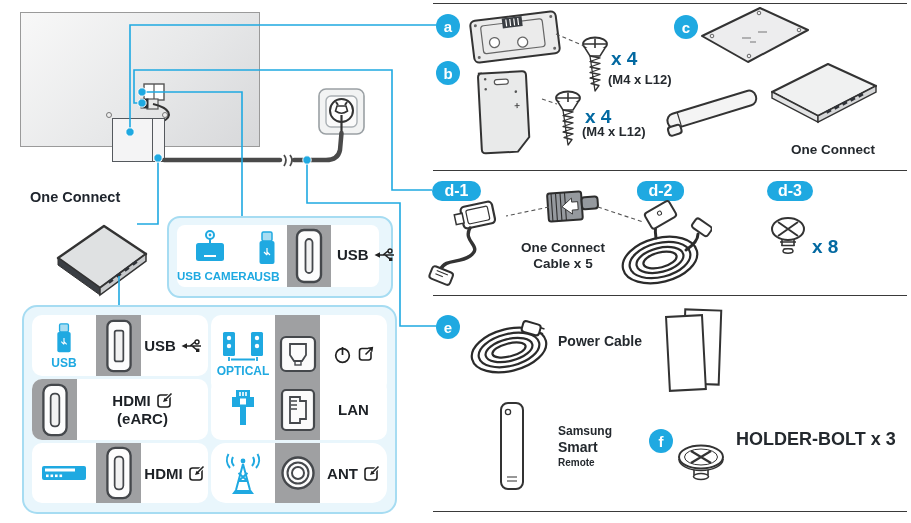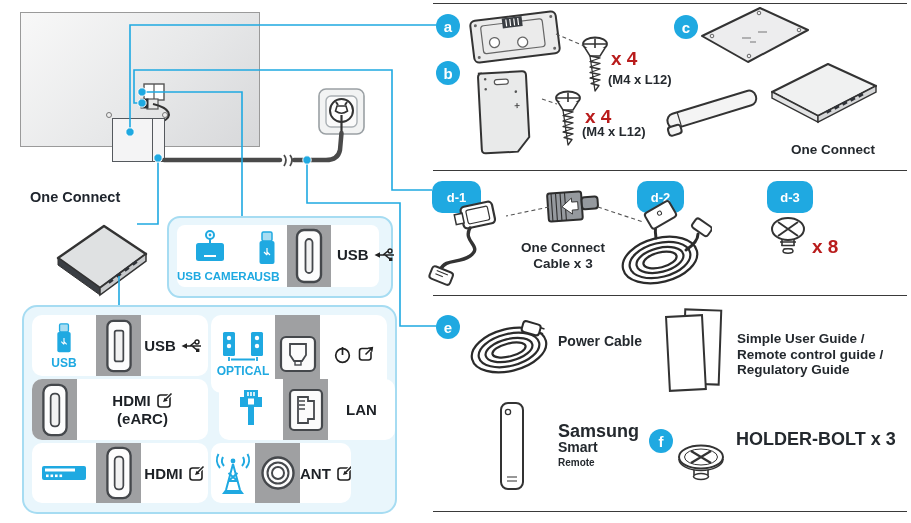--- a/index.html
+++ b/index.html
@@ -9,30 +9,30 @@
     --strip:#9fa0a2;
     --ink:#1d2126;
   }
   html,body{margin:0;padding:0;background:#fff;}
   body{font-family:"Liberation Sans",sans-serif;color:var(--ink);}
   #stage{position:relative;width:911px;height:523px;overflow:hidden;background:#fff;}
   .abs{position:absolute;}
   .sep{position:absolute;height:0;border-top:1.4px solid #3a3a3a;}
   .badge{position:absolute;width:24px;height:24px;border-radius:50%;background:var(--accent);
          color:#fff;font-weight:bold;font-size:15px;display:flex;align-items:center;justify-content:center;line-height:1;}
-  .pill{position:absolute;height:32px;border-radius:10px;background:var(--accent);color:#fff;
-        font-weight:bold;font-size:13px;display:flex;align-items:center;justify-content:center;line-height:1;}
+  .pill{position:absolute;height:20px;border-radius:10px;background:var(--accent);color:#fff;
+        font-weight:bold;font-size:16px;display:flex;align-items:center;justify-content:center;line-height:1;}
   .panel{position:absolute;background:var(--panel-bg);border:2px solid var(--panel-border);border-radius:13px;}
   .cell{position:absolute;background:#fff;border-radius:10px;display:flex;align-items:stretch;overflow:hidden;}
   .iconzone{width:64px;display:flex;flex-direction:column;align-items:center;justify-content:center;gap:2px;}
   .strip{width:45px;background:var(--strip);display:flex;align-items:center;justify-content:center;flex:none;}
   .labelzone{flex:1;display:flex;flex-direction:column;align-items:center;justify-content:center;gap:1px;}
   .portlabel{font-size:15px;font-weight:700;color:var(--ink);display:flex;align-items:center;gap:5px;white-space:nowrap;}
   .bluelabel{font-size:12px;font-weight:700;color:var(--accent);white-space:nowrap;line-height:1;}
-  .qty{font-size:19px;font-weight:600;color:#b91c1c;}
+  .qty{font-size:19px;font-weight:600;color:#0369a1;}
   .spec{font-size:13px;font-weight:600;color:#24292e;}
   .itemtext{font-size:13.5px;font-weight:600;color:#24292e;line-height:15.5px;}
   .tv{background:linear-gradient(135deg,#f8f8f8 0%,#e7e8e9 55%,#d7d8da 100%);border:1px solid #9a9a9a;}
   .tvdot{position:absolute;width:4px;height:4px;border:1px solid #777;border-radius:50%;background:#eee;}
   svg{display:block;}
 </style>
 </head>
 <body>
 
 <div id="stage">
@@ -207,21 +207,21 @@
             <path d="M15.5,1.5 L9.5,7.5" stroke="#222" stroke-width="1.6"></path>
             <polygon points="7,10 11.8,8.8 8.6,5.8" fill="#222"></polygon>
           </svg>
         </div>
         <div class="portlabel">
           <span>(eARC)</span>
         </div>
       </div>
     </div>
 
-    <div class="cell" style="left:187px;top:72px;width:176px;height:61px;margin-left:8px;">
+    <div class="cell" style="left:187px;top:72px;width:176px;height:61px;">
       <div class="iconzone">
         <svg width="30" height="42" viewBox="0 0 30 42">
           <path d="M8,1 h14 v7 h4 v10 h-22 v-10 h4 z" fill="var(--accent)"></path>
           <g stroke="#fff" stroke-width="1.6">
               <path d="M12,3 v4 M15,3 v4 M18,3 v4"></path>
             </g>
           <rect x="12" y="9.5" width="6" height="6" fill="#fff"></rect>
           <rect x="12" y="18" width="6" height="18" fill="var(--accent)"></rect>
         </svg>
       </div>
@@ -266,21 +266,21 @@
           <svg width="17" height="17" viewBox="0 0 17 17">
             <rect x="2" y="3" width="12" height="12" rx="2.5" fill="none" stroke="#222" stroke-width="1.6"></rect>
             <path d="M15.5,1.5 L8.5,8.5" stroke="#fff" stroke-width="3.6"></path>
             <path d="M15.5,1.5 L9.5,7.5" stroke="#222" stroke-width="1.6"></path>
             <polygon points="7,10 11.8,8.8 8.6,5.8" fill="#222"></polygon>
           </svg>
         </div>
       </div>
     </div>
 
-    <div class="cell" style="left:187px;top:136px;width:140px;height:60px;">
+    <div class="cell" style="left:187px;top:136px;width:176px;height:60px;border-radius:15px;">
       <div class="iconzone">
         <svg width="44" height="44" viewBox="0 0 44 44">
           <g stroke="var(--accent)" stroke-width="2" fill="none">
             <path d="M15,39 L22,13 M29,39 L22,13"></path>
             <path d="M17.5,30 H26.5 M17.5,30 L26.5,22 M26.5,30 L17.5,22"></path>
             <path d="M13,15 a8,8 0 0 1 -1,-9 M9,17 a12,12 0 0 1 -1.5,-14"></path>
             <path d="M31,15 a8,8 0 0 0 1,-9 M35,17 a12,12 0 0 0 1.5,-14"></path>
           </g>
           <circle cx="22" cy="10" r="2.4" fill="var(--accent)"></circle>
           <path d="M14,39 h16 l3,4 h-22 z" fill="var(--accent)"></path>
@@ -309,21 +309,21 @@
 
   <div class="sep" style="left:433px;top:3px;width:474px;"></div>
   <div class="sep" style="left:433px;top:170px;width:474px;"></div>
   <div class="sep" style="left:433px;top:295px;width:474px;"></div>
   <div class="sep" style="left:433px;top:511px;width:474px;"></div>
 
   <div class="badge" style="left:436px;top:14px;">a</div>
   <div class="badge" style="left:436px;top:61px;">b</div>
   <div class="badge" style="left:674px;top:15px;">c</div>
   <div class="pill" style="left:432px;top:181px;width:49px;">d-1</div>
-  <div class="pill" style="left:637px;top:181px;width:47px;">d-2</div>
+  <div class="pill" style="left:637px;top:181px;width:47px;border-radius:9px;">d-2</div>
   <div class="pill" style="left:767px;top:181px;width:46px;">d-3</div>
   <div class="badge" style="left:436px;top:315px;">e</div>
   <div class="badge" style="left:649px;top:429px;">f</div>
 
   <svg class="abs" style="left:464px;top:4px;" width="102" height="66" viewBox="0 0 102 66">
     <g transform="rotate(-7 51 33)">
       <rect x="8" y="12" width="86" height="42" rx="5" fill="#ebebeb" stroke="#333" stroke-width="2"></rect>
       <rect x="18" y="18" width="62" height="28" rx="3" fill="none" stroke="#666" stroke-width="1.2"></rect>
       <rect x="40" y="13" width="20" height="10" fill="#3a3e43"></rect>
       <g stroke="#fff" stroke-width="1.2">
@@ -420,21 +420,21 @@
       <rect x="10" y="14" width="34" height="28" rx="2.5" fill="#95999e" stroke="#2d2d2d" stroke-width="2"></rect>
       <g stroke="#2d2d2d" stroke-width="1.1">
           <path d="M14,14 V42 M18.5,14 V42 M23,14 V42 M27.5,14 V42"></path>
         </g>
       <rect x="44" y="20" width="16" height="12" rx="3" fill="#95999e" stroke="#2d2d2d" stroke-width="2"></rect>
       <path d="M40,24 V32 H34 V36 L24,28 L34,20 V24 Z" fill="#fff" stroke="#2d2d2d" stroke-width="0.9"></path>
     </g>
   </svg>
   <div class="abs" style="left:510px;top:240px;width:106px;text-align:center;">
     <div class="itemtext">One Connect</div>
-    <div class="itemtext">Cable x 3</div>
+    <div class="itemtext">Cable x 5</div>
   </div>
 
   <svg class="abs" style="left:612px;top:198px;" width="100" height="98" viewBox="0 0 100 98">
     <g fill="none" stroke="#2b2b2b" stroke-width="2.2">
       <ellipse cx="48" cy="62" rx="38" ry="22" transform="rotate(-14 48 62)"></ellipse>
       <ellipse cx="48" cy="62" rx="31" ry="17" transform="rotate(-14 48 62)"></ellipse>
       <ellipse cx="48" cy="62" rx="24" ry="12" transform="rotate(-14 48 62)"></ellipse>
       <ellipse cx="48" cy="62" rx="17" ry="7.5" transform="rotate(-14 48 62)"></ellipse>
     </g>
     <path d="M44,40 q-2,-12 2,-18 M74,52 q12,-8 12,-16" fill="none" stroke="#2b2b2b" stroke-width="3" stroke-linecap="round"></path>
@@ -471,33 +471,28 @@
   <div class="abs itemtext" style="left:558px;top:334px;font-size:14px;">Power Cable</div>
 
   <svg class="abs" style="left:660px;top:306px;" width="66" height="90" viewBox="0 0 66 90">
     <g transform="rotate(2 42 40)">
         <rect x="24" y="4" width="36" height="74" fill="#fff" stroke="#333" stroke-width="2"></rect>
       </g>
     <g transform="rotate(-3 26 48)">
         <rect x="8" y="10" width="36" height="74" fill="#fff" stroke="#333" stroke-width="2"></rect>
       </g>
   </svg>
-  <div class="abs" style="left:737px;top:331px;">
-    <div class="itemtext">Simple User Guide /</div>
-    <div class="itemtext">Remote control guide /</div>
-    <div class="itemtext">Regulatory Guide</div>
-  </div>
 
   <svg class="abs" style="left:498px;top:400px;" width="28" height="92" viewBox="0 0 28 92">
     <rect x="3" y="3" width="22" height="86" rx="7" fill="#fff" stroke="#333" stroke-width="2"></rect>
     <circle cx="10" cy="12" r="2.6" fill="none" stroke="#333" stroke-width="1.3"></circle>
     <path d="M9,77 h10 M9,81 h10" stroke="#333" stroke-width="1.2"></path>
   </svg>
   <div class="abs" style="left:558px;top:423px;">
-    <div class="itemtext" style="font-size:18px;line-height:16px;">Samsung</div>
+    <div class="itemtext" style="font-size:12px;line-height:16px;">Samsung</div>
     <div class="itemtext" style="font-size:14px;line-height:16px;">Smart</div>
     <div class="itemtext" style="font-size:10px;line-height:16px;">Remote</div>
   </div>
 
   <svg class="abs" style="left:674px;top:442px;" width="54" height="44" viewBox="0 0 54 44">
     <ellipse cx="27" cy="15" rx="22" ry="11.5" fill="#fff" stroke="#333" stroke-width="2"></ellipse>
     <ellipse cx="27" cy="15" rx="16.5" ry="8" fill="none" stroke="#333" stroke-width="1"></ellipse>
     <path d="M5,17 A22,11.5 0 0 0 49,17" fill="none" stroke="#333" stroke-width="1.5"></path>
     <path d="M17,9 L37,21 M37,9 L17,21" stroke="#333" stroke-width="2.3"></path>
     <path d="M20,28 v5 M34,28 v5" stroke="#333" stroke-width="1.6"></path>

